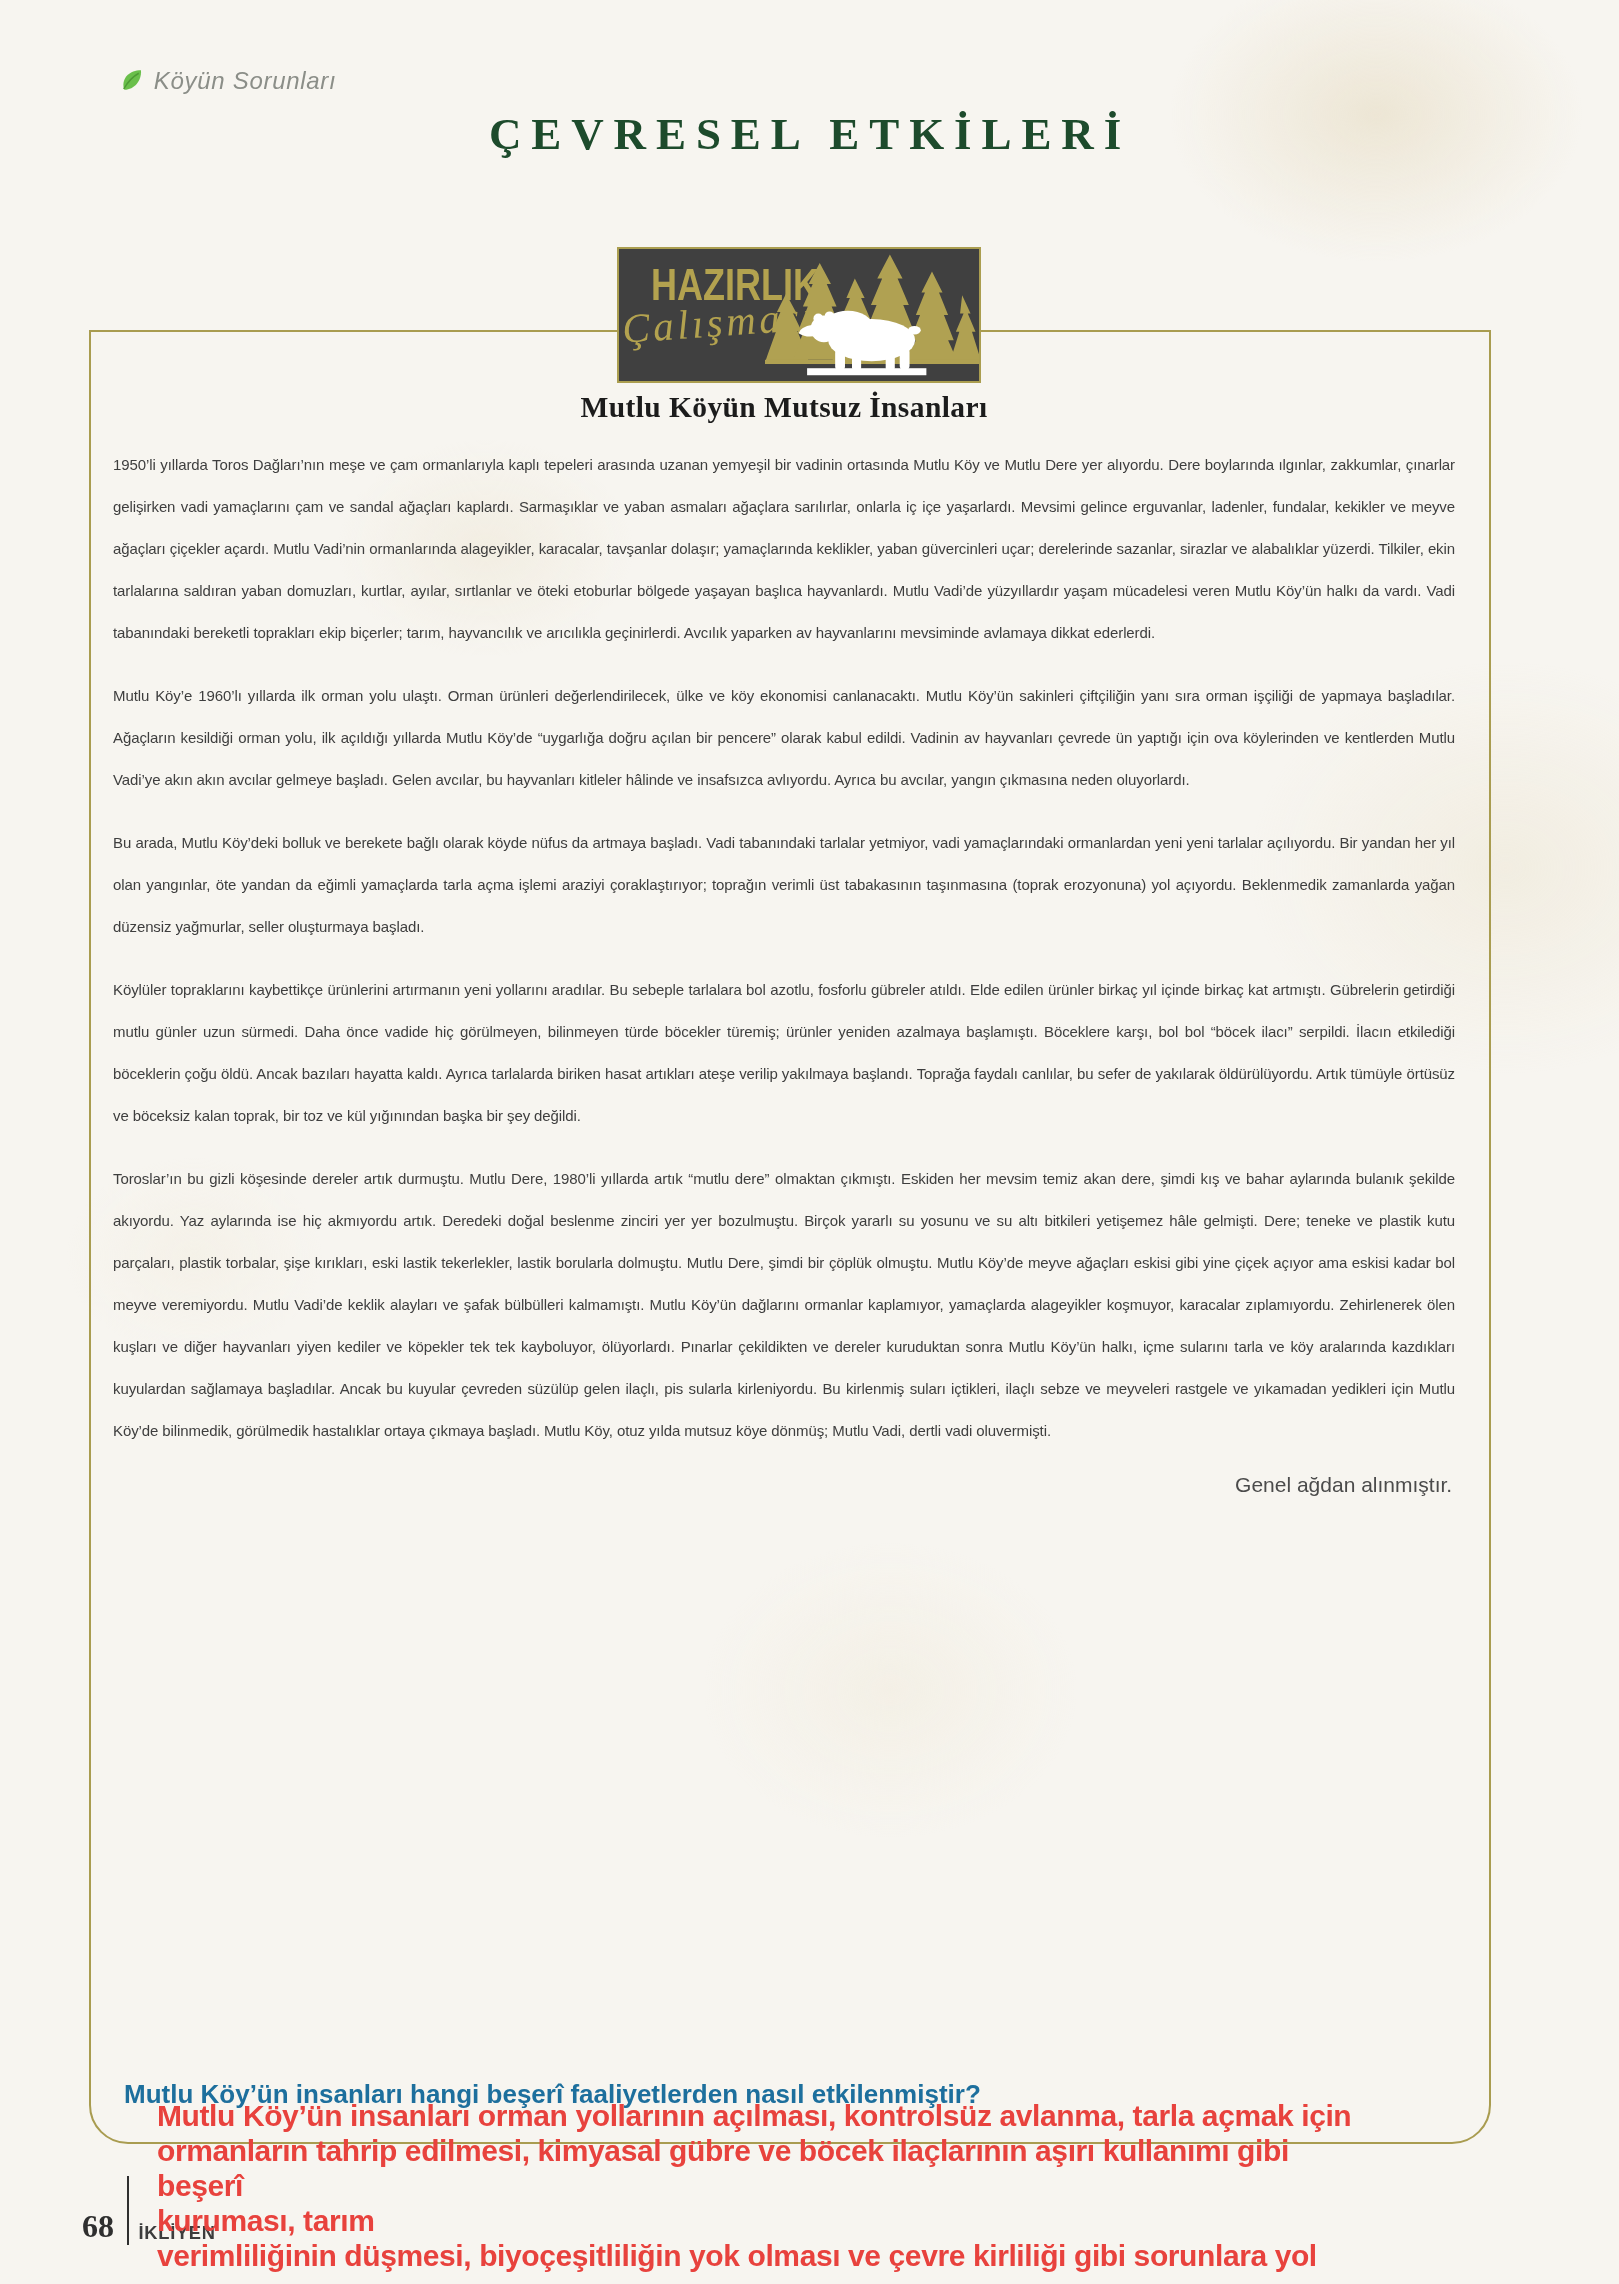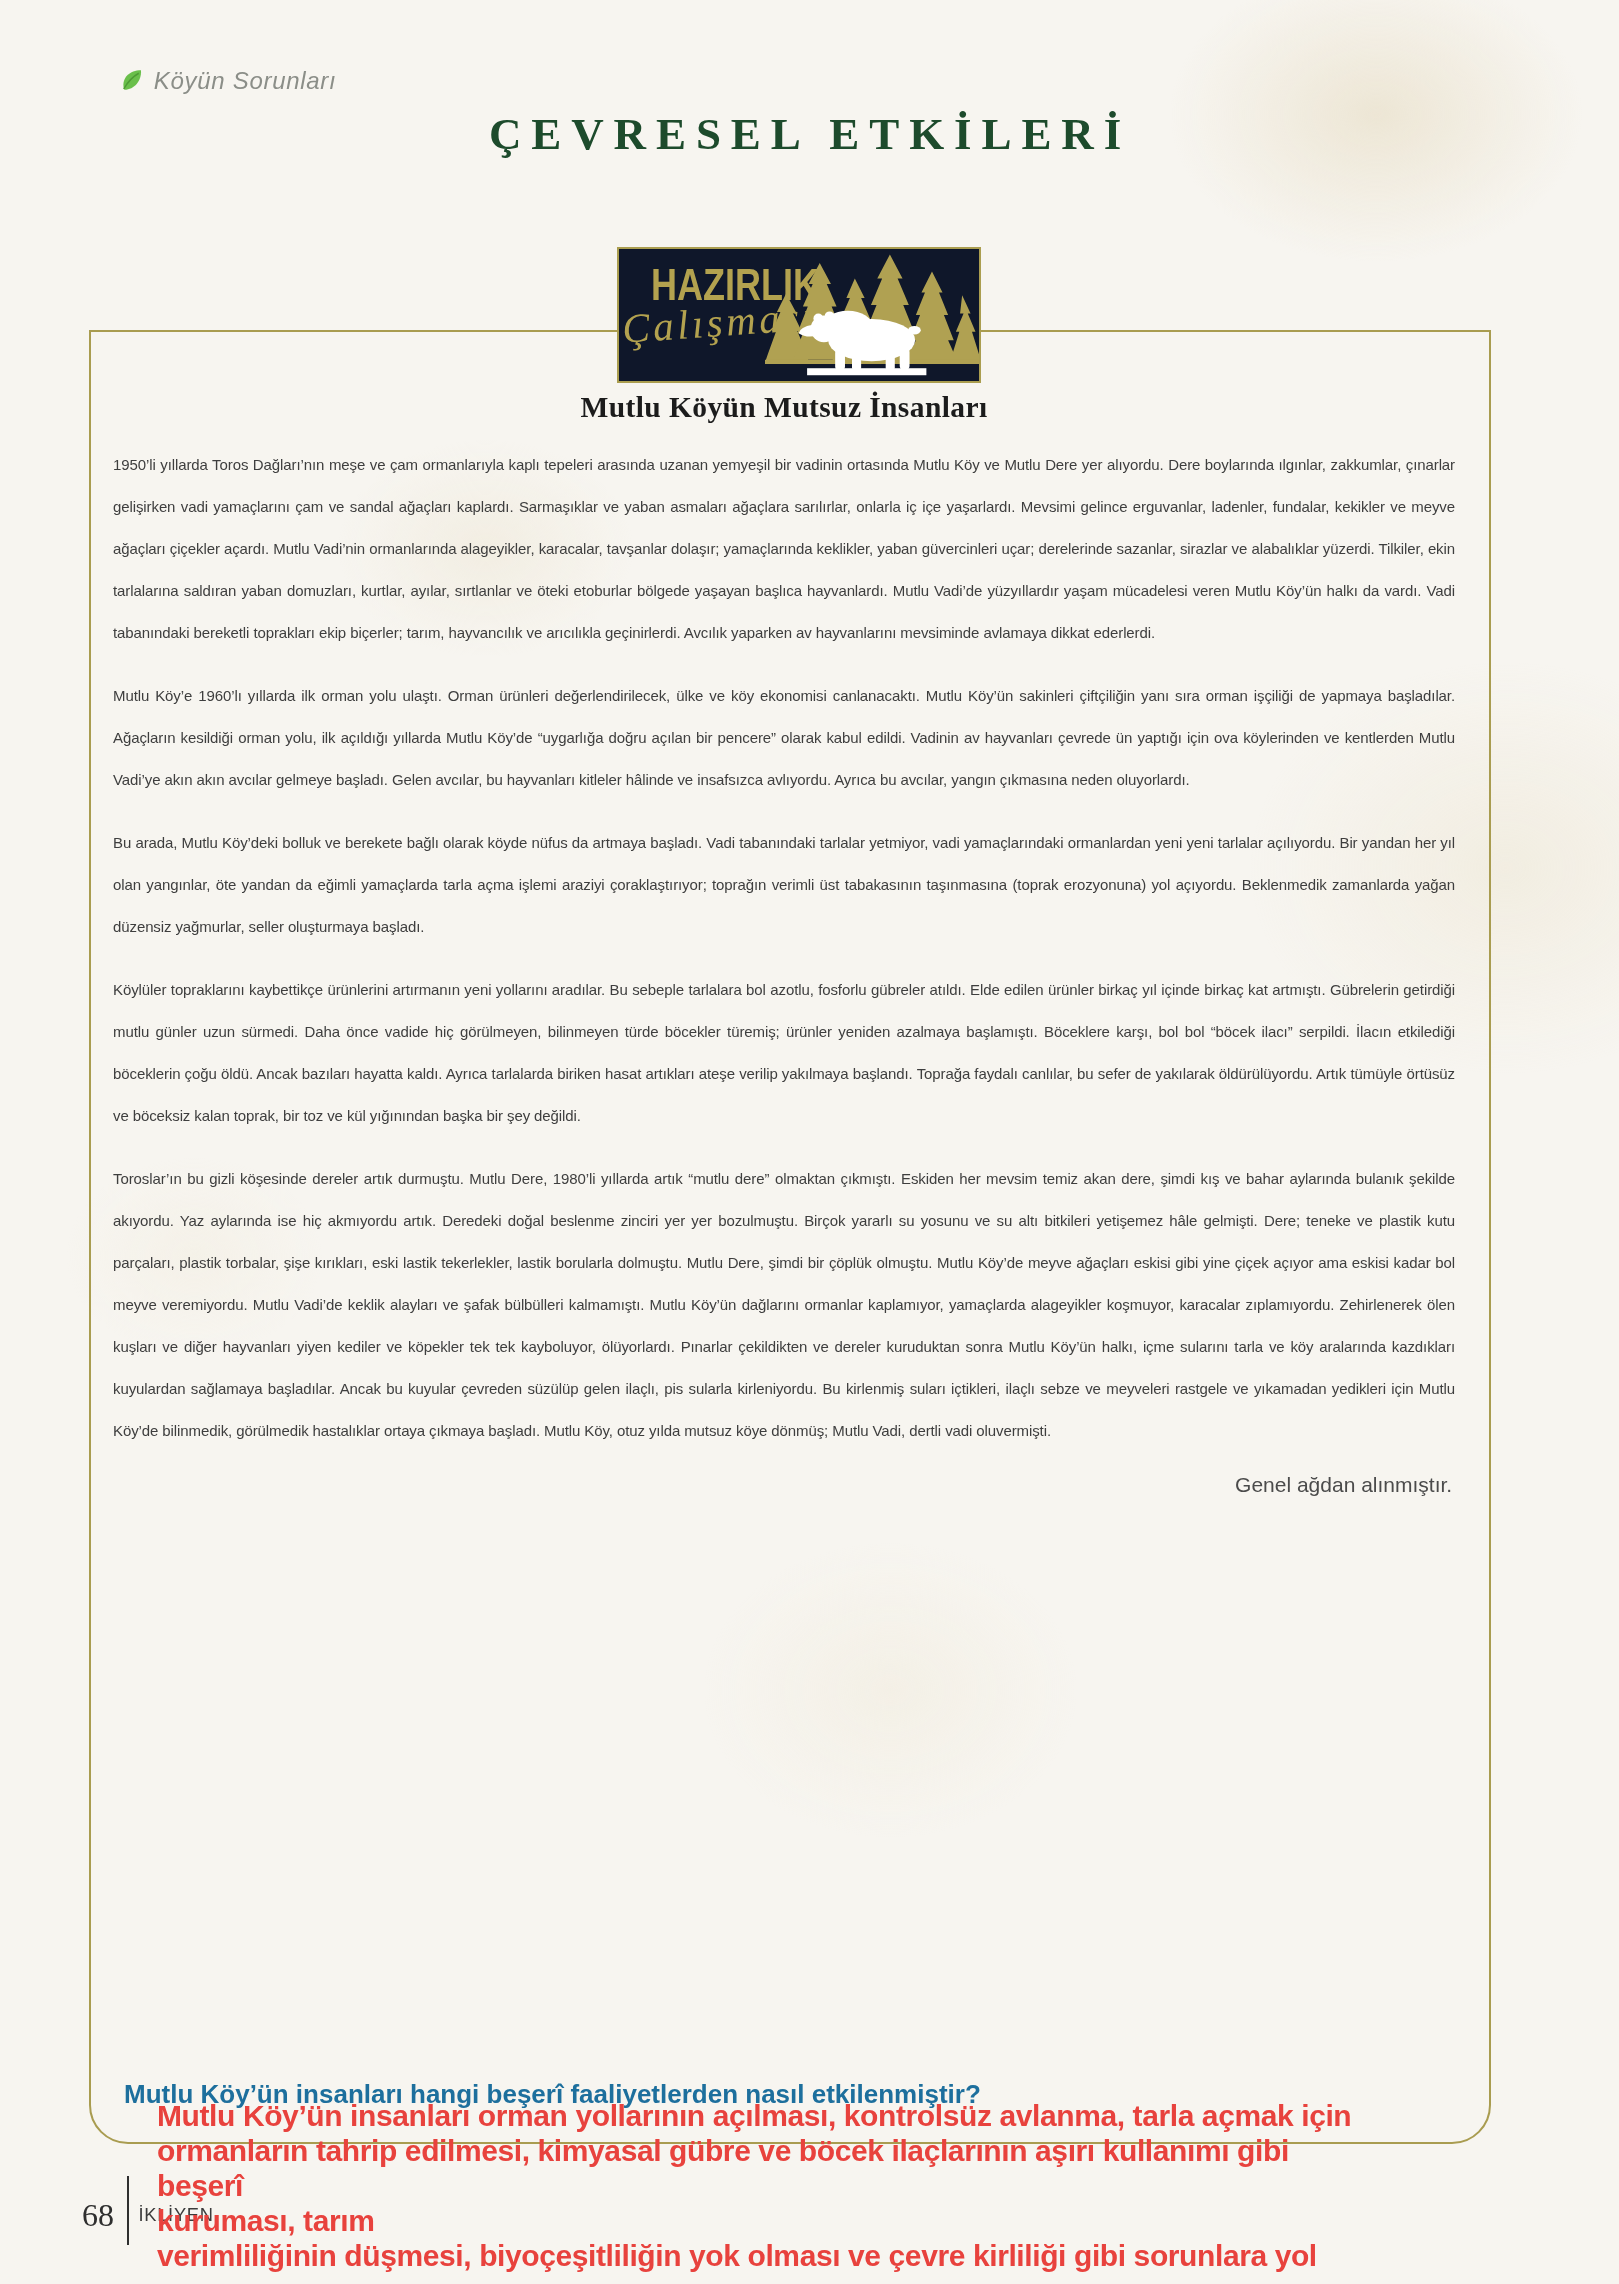--- a/index.html
+++ b/index.html
@@ -14,41 +14,41 @@
       radial-gradient(183px 141px at 12% 55%, rgba(240,233,215,.30), transparent 70%),
       #f7f5f0;
   }
   .topic{position:absolute;left:120px;top:67px;display:flex;align-items:center;gap:9.8px;}
   .topic .txt{font-style:italic;font-size:24px;color:#8b8e88;letter-spacing:0.7px;}
   .main-title{position:absolute;left:0;right:0;top:98px;text-align:center;
     font-family:"Liberation Serif",serif;font-weight:bold;font-size:45px;color:#1d4b2c;
     letter-spacing:.22em;line-height:73px;}
   
   .badge{position:absolute;left:617px;top:247px;width:364px;height:136px;
-    border:2.1px solid #ab9e50;background:#0f172a;z-index:3;box-sizing:border-box;}
+    border:2.1px solid #ab9e50;background:#404040;z-index:3;box-sizing:border-box;}
   .badge .w1{position:absolute;left:32px;top:12.7px;font-weight:bold;font-size:45px;line-height:1;
     color:#b3a24f;transform:scaleX(.80);transform-origin:left top;}
   .badge .w2{position:absolute;left:2.8px;top:53px;font-family:"Liberation Serif",serif;
     font-style:italic;font-size:41px;line-height:1;color:#b3a24f;letter-spacing:3.5px;transform:rotate(-4deg);}
   .badge .art{position:absolute;right:0px;top:1.4px;width:214px;height:134px;}
   
   .frame{position:absolute;left:89px;top:330px;width:1402px;height:1814px;box-sizing:border-box;
     border:2.1px solid #a99c50;border-radius:0 0 39px 39px;padding:59px 34px 0 22px;z-index:1;}
   .story-title{font-family:"Liberation Serif",serif;font-weight:bold;font-size:29.5px;
     color:#1c1c1c;text-align:center;letter-spacing:0.4px;}
   .story-body{margin-top:19.7px;}
   .story-body p{font-size:15px;line-height:42px;color:#3e3e3e;text-align:justify;
     margin:0 0 21px 0;letter-spacing:-0.1px;}
   .attribution{text-align:right;font-size:21px;color:#4b4b4b;margin-top:2.8px;padding-right:2.8px;}
   .question{position:absolute;left:124px;top:2079px;font-weight:bold;font-size:26px;
     color:#1d6f9d;z-index:2;white-space:nowrap;}
   .answer{position:absolute;left:157px;top:2098px;z-index:5;color:#e8423d;
     font-weight:bold;font-size:30px;line-height:35px;letter-spacing:-0.4px;}
   .answer div{white-space:nowrap;}
-  .footer{position:absolute;left:82px;top:2176px;z-index:0;display:flex;align-items:center;}
+  .footer{position:absolute;left:82px;top:2176px;z-index:0;display:flex;align-items:flex-end;font-weight:bold;}
   .footer .num{font-family:"Liberation Serif",serif;font-size:32px;color:#2f2f2f;margin-top:9.8px;}
   .footer .bar{width:2.1px;height:69px;background:#2f2f2f;margin:0 9.8px 0 12.7px;}
   .footer .unit{display:flex;flex-direction:row;margin-top:7px;}
   .footer .unit span{font-size:18.3px;color:#3c3c3c;letter-spacing:0.7px;line-height:25px;}
 </style>
 </head>
 <body>
 
 <div class="topic">
   <span>

